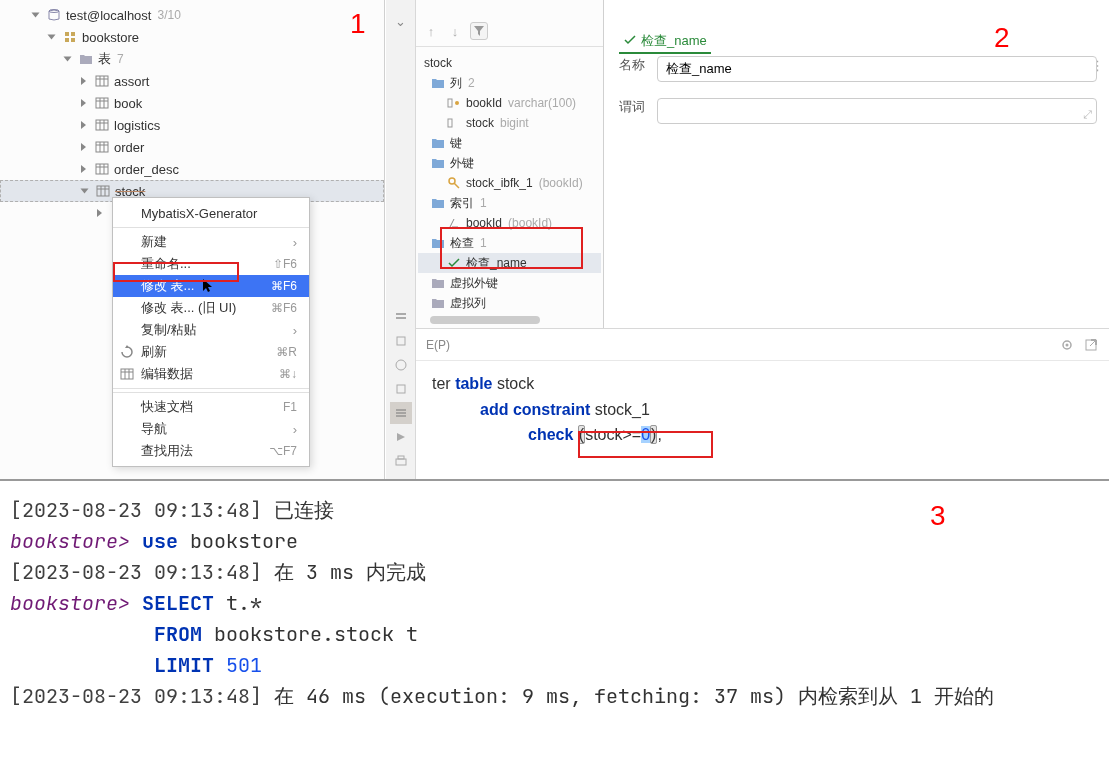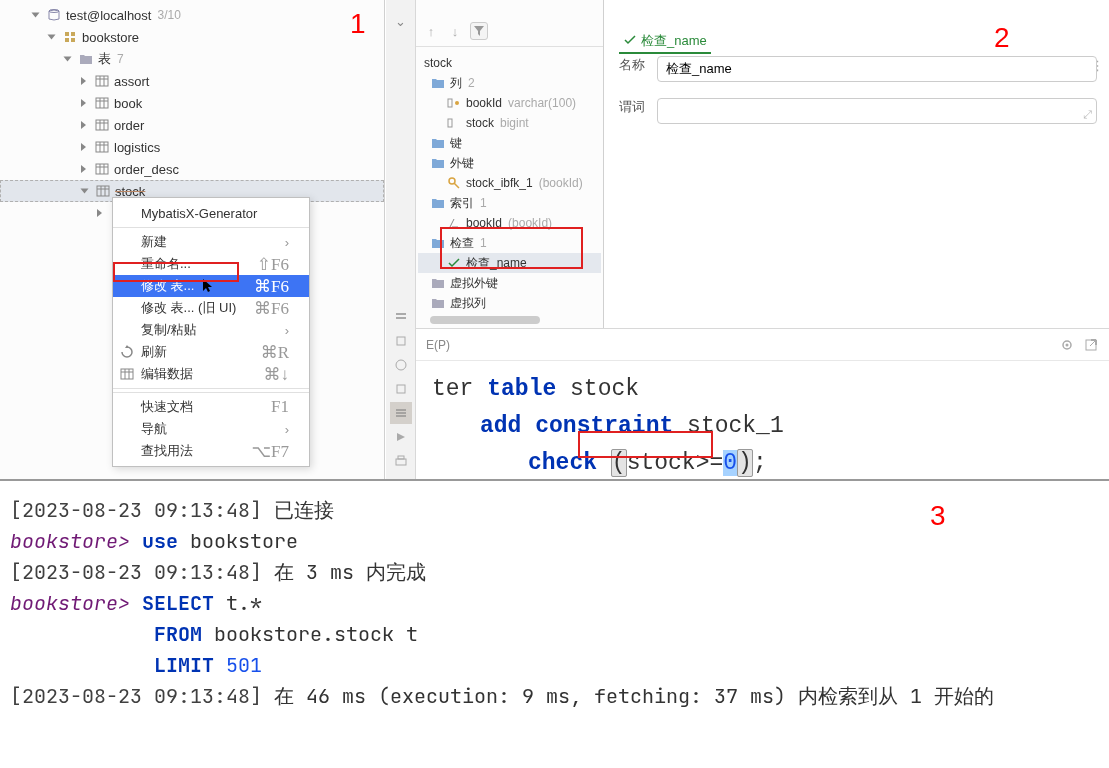--- a/index.html
+++ b/index.html
@@ -14,25 +14,25 @@
 .tree-caret { width: 14px; height: 14px; display: inline-flex; align-items: center; justify-content: center; flex-shrink: 0; }
 .tree-caret::before { content: ""; width: 0; height: 0; border-left: 5px solid #888; border-top: 4px solid transparent; border-bottom: 4px solid transparent; }
 .tree-caret.open::before { transform: rotate(90deg); }
 .tree-caret.none::before { display: none; }
 .tree-icon { width: 16px; height: 16px; display: inline-flex; align-items: center; justify-content: center; margin: 0 4px; flex-shrink: 0; }
 .tree-label { white-space: nowrap; }
 .tree-suffix { color: #aaa; margin-left: 6px; font-size: 12px; }
 .tree-label.strike { text-decoration: line-through; text-decoration-color: #b86; }
 
 .context-menu { position: absolute; left: 112px; top: 197px; width: 198px; background: #fff; border: 1px solid #c0c0c0; box-shadow: 2px 2px 8px rgba(0,0,0,0.15); z-index: 100; padding: 4px 0; }
-.context-menu .menu-item { display: flex; justify-content: space-between; align-items: center; height: 22px; padding: 0 20px 0 28px; cursor: pointer; position: relative; }
+.context-menu .menu-item { display: flex; justify-content: space-between; align-items: center; height: 22px; padding: 0 12px 0 28px; cursor: pointer; position: relative; }
 .context-menu .menu-item.highlighted { background: #3d74f4; color: #fff; }
 .context-menu .menu-item.highlighted .shortcut { color: #fff; }
 .context-menu .menu-sep { height: 1px; background: #e0e0e0; margin: 3px 0; }
-.context-menu .shortcut { color: #999; font-size: 17px; font-family: Liberation Serif, serif; }
+.context-menu .shortcut { color: #999; font-size: 12px; }
 .context-menu .menu-icon { position: absolute; left: 6px; width: 16px; height: 16px; display: inline-flex; align-items: center; justify-content: center; }
 .context-menu .submenu-arrow { color: #999; }
 .red-box { position: absolute; left: 113px; top: 262px; width: 126px; height: 20px; border: 2px solid #e02020; z-index: 101; pointer-events: none; }
 
 
 .gutter { position: absolute; left: 386px; top: 0; width: 30px; height: 479px; background: #f2f2f2; border-right: 1px solid #d8d8d8; padding-top: 8px; }
 .gutter .gutter-btn { width: 22px; height: 22px; margin: 2px auto; display: flex; align-items: center; justify-content: center; cursor: pointer; color: #888; }
 .gutter .gutter-btn.active { background: #d4d0cb; }
 .gutter-spacer { height: 270px; }
 
@@ -61,21 +61,21 @@
 .textarea-wrap { flex: 1; height: 26px; border: 1px solid #ccc; border-radius: 4px; position: relative; }
 .textarea-expand { position: absolute; right: 4px; bottom: 2px; color: #bbb; font-size: 11px; }
 .form-more { position: absolute; right: 0; top: 58px; width: 18px; height: 18px; color: #aaa; cursor: pointer; }
 .top-header { position: absolute; left: 604px; right: 0; top: 0; height: 24px; text-align: center; color: #999; font-size: 12px; padding-top: 4px; }
 
 
 .editor-panel { position: absolute; left: 416px; top: 328px; right: 0; height: 151px; border-top: 1px solid #d8d8d8; }
 .editor-header { height: 32px; display: flex; align-items: center; justify-content: space-between; padding: 0 10px; border-bottom: 1px solid #e8e8e8; gap: 38px; }
 .editor-header-left { color: #888; font-size: 12px; }
 .editor-header-right { display: flex; gap: 8px; color: #aaa; }
-.editor-body { font-family: Liberation Mono, monospace; font-size: 23px; padding: 10px 16px; line-height: 1.6; }
+.editor-body { font-family: Liberation Sans, sans-serif; font-size: 16px; padding: 10px 16px; line-height: 1.6; }
 .kw { color: #0033b3; font-weight: bold; }
 .ident { color: #333; }
 .num { color: #1750eb; }
 .paren-hl { border: 1px solid #999; background: #e4e4e4; border-radius: 2px; }
 .selbg { background: #a6d2ff; }
 .redbox-editor { position: absolute; border: 2px solid #e02020; pointer-events: none; }
 
 
 .console { position: absolute; left: 0; top: 479px; right: 0; bottom: 0; background: #fff; border-top: 2px solid #999; padding: 14px 10px 8px; font-family: "JetBrains Mono", "Menlo", monospace; font-size: 20px; line-height: 1.55; overflow: hidden; }
 .console .ts { color: #404040; }
@@ -181,37 +181,37 @@
         <span class="tree-indent"></span>
       <span class="tree-caret"></span>
       <span class="tree-icon">
           <svg width="14" height="12">
             <rect class="table-svg" x="1" y="1" width="12" height="10"></rect>
             <line class="table-svg" x1="1" y1="4" x2="13" y2="4"></line>
             <line class="table-svg" x1="5" y1="1" x2="5" y2="11"></line>
             <line class="table-svg" x1="9" y1="1" x2="9" y2="11"></line>
           </svg>
         </span>
-      <span class="tree-label">order</span>
+      <span class="tree-label">logistics</span>
     </div>
     <div class="tree-row">
       <span class="tree-indent"></span>
         <span class="tree-indent"></span>
         <span class="tree-indent"></span>
         <span class="tree-indent"></span>
       <span class="tree-caret"></span>
       <span class="tree-icon">
           <svg width="14" height="12">
             <rect class="table-svg" x="1" y="1" width="12" height="10"></rect>
             <line class="table-svg" x1="1" y1="4" x2="13" y2="4"></line>
             <line class="table-svg" x1="5" y1="1" x2="5" y2="11"></line>
             <line class="table-svg" x1="9" y1="1" x2="9" y2="11"></line>
           </svg>
         </span>
-      <span class="tree-label">logistics</span>
+      <span class="tree-label">order</span>
     </div>
     <div class="tree-row">
       <span class="tree-indent"></span>
         <span class="tree-indent"></span>
         <span class="tree-indent"></span>
         <span class="tree-indent"></span>
       <span class="tree-caret"></span>
       <span class="tree-icon">
           <svg width="14" height="12">
             <rect class="table-svg" x="1" y="1" width="12" height="10"></rect>

